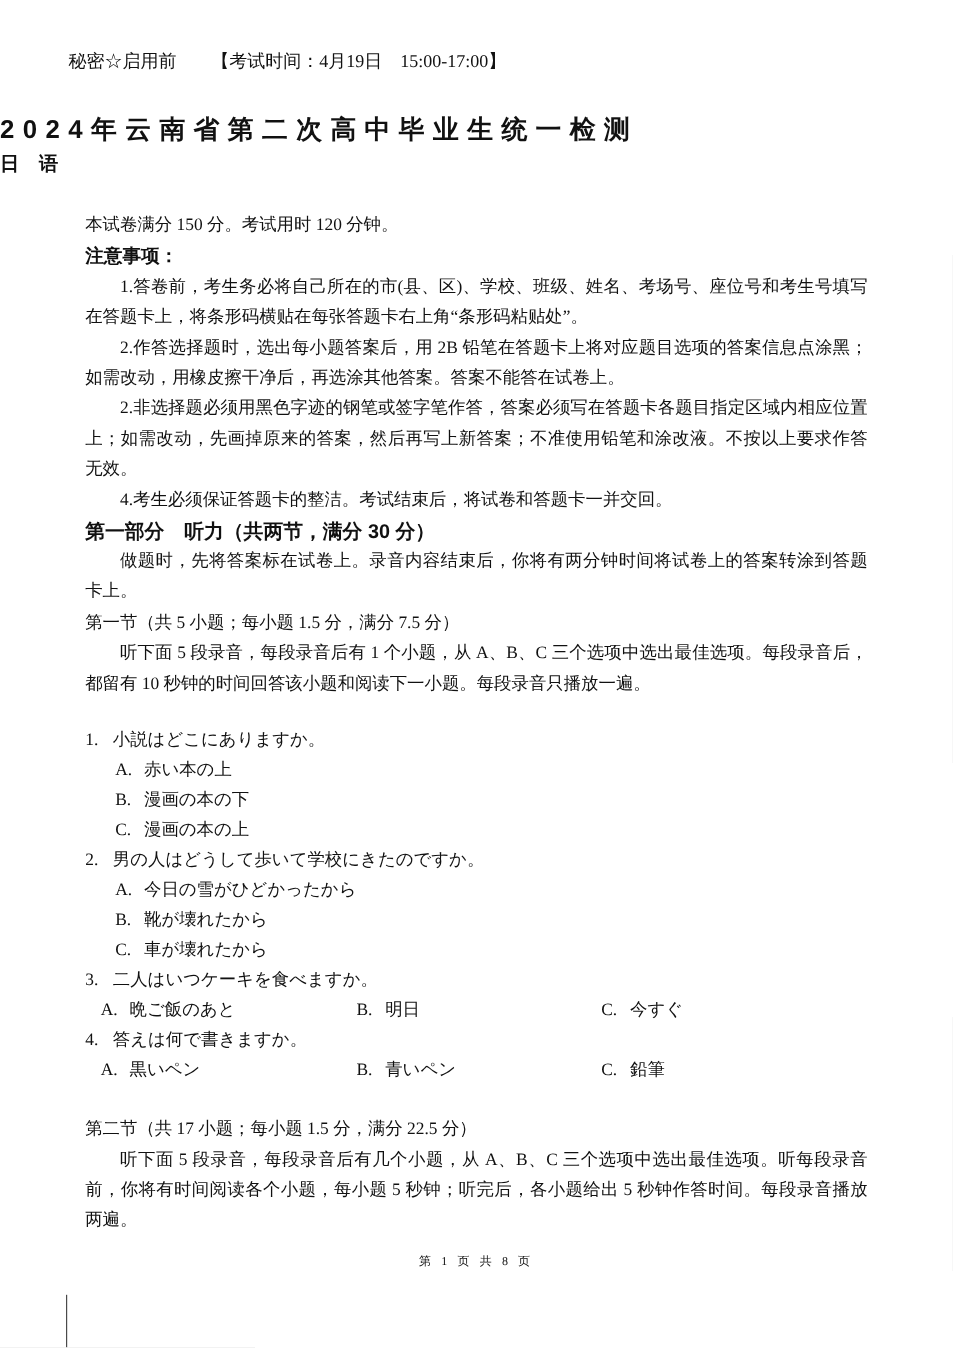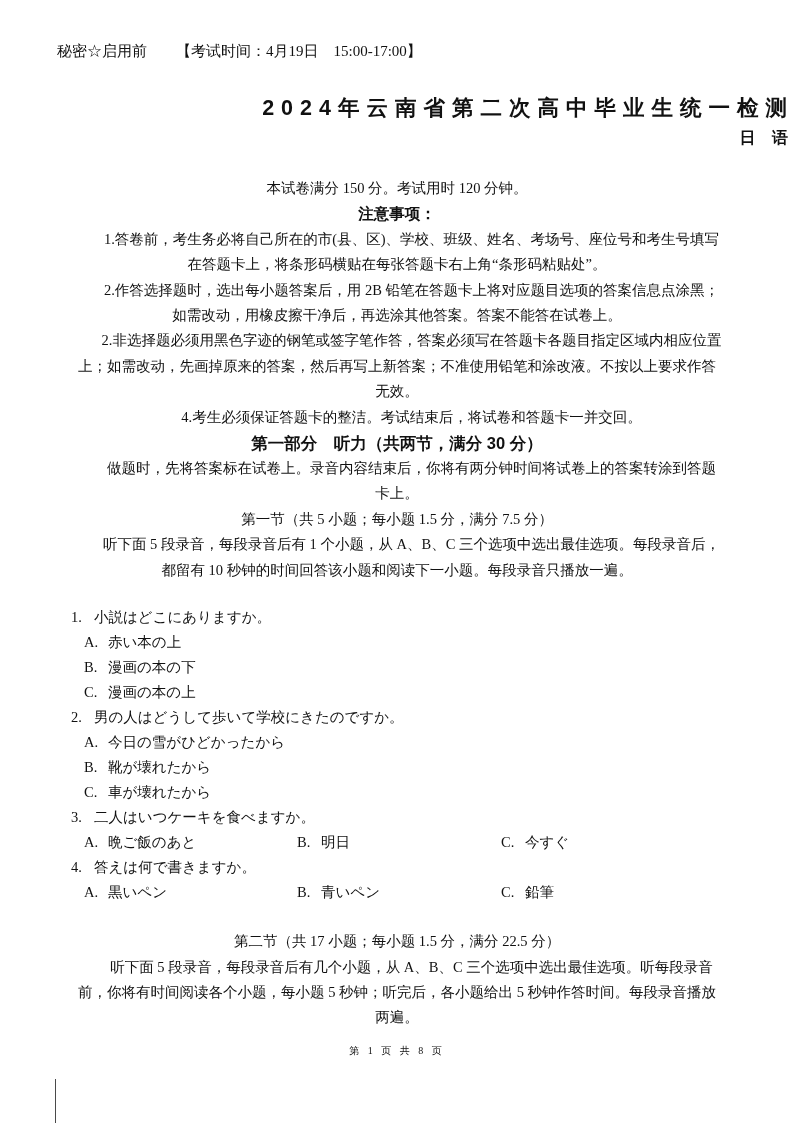--- a/index.html
+++ b/index.html
@@ -4,42 +4,42 @@
 <style>
   html,body{margin:0;padding:0;background:#e8e8e8;}
   .page{
     position:relative;width:794px;height:1123px;background:#ffffff;color:#111;
     font-family:"Liberation Serif","DejaVu Serif",serif;overflow:hidden;margin:0 auto;
   }
   .header-row{
     position:absolute;top:42px;left:57px;font-size:15px;display:flex;gap:29px;
     white-space:nowrap;
   }
-  .title-wrap{position:absolute;top:93px;left:0;right:0;text-align:right;
+  .title-wrap{position:absolute;top:93px;left:0;right:0;text-align:left;
     font-family:"Liberation Sans","DejaVu Sans",sans-serif;font-weight:bold;}
   .title-line1{font-size:21.5px;letter-spacing:7px;line-height:30px;}
   .title-line2{font-size:16px;letter-spacing:6px;line-height:27px;margin-top:1px;}
   .body{
     position:absolute;top:176px;left:71px;width:652px;
     font-size:14.5px;line-height:25.4px;text-align:justify;
   }
-  .body p{margin:0;text-align:center;}
+  .body p{margin:0;}
   .indent{text-indent:2em;}
   .notes-heading{
     font-family:"Liberation Sans","DejaVu Sans",sans-serif;font-weight:bold;
     font-size:15.5px;line-height:25.4px;
   }
   .part-heading{
     font-family:"Liberation Sans","DejaVu Sans",sans-serif;font-weight:bold;
     font-size:16.5px;line-height:26px;margin-top:22px;text-align:left;
   }
   .questions{margin-top:22px;line-height:25px;text-align:left;}
   .q-line{white-space:nowrap;}
   .q-num{display:inline-block;min-width:14px;margin-right:9px;}
-  .opt-line{margin-left:13px;white-space:nowrap;}
+  .opt-line{margin-left:25px;white-space:nowrap;}
   .opt-label{display:inline-block;min-width:15px;margin-right:9px;}
   .opt-row{position:relative;height:25px;}
   .opt-cell{position:absolute;top:0;white-space:nowrap;}
   .opt-cell.c1{left:13px;}
   .opt-cell.c2{left:226px;}
   .opt-cell.c3{left:430px;}
   .section2{margin-top:24px;}
   .footer{
     position:absolute;top:1044px;left:0;right:0;text-align:center;
     font-size:10px;letter-spacing:3px;

